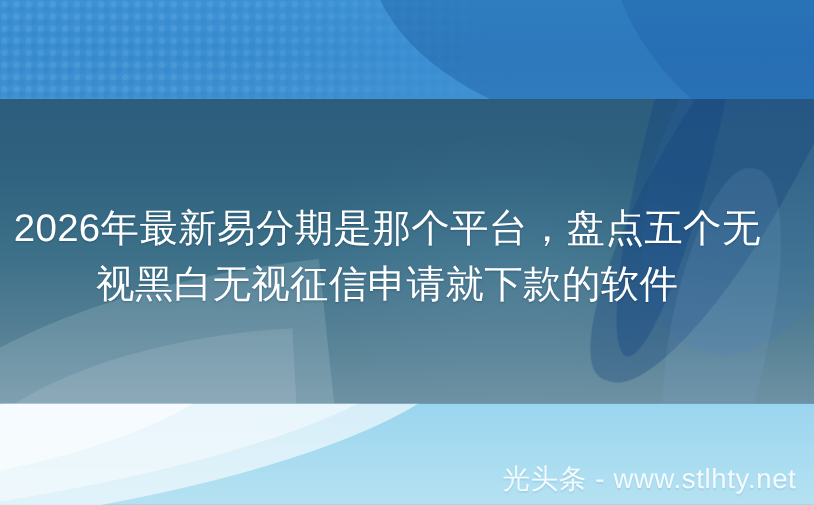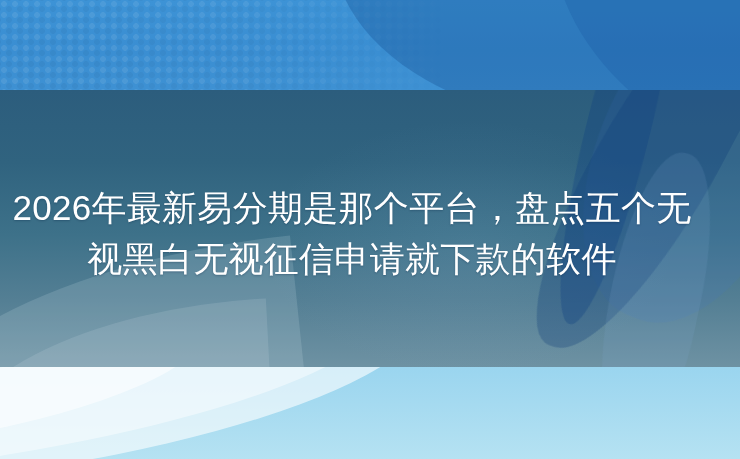--- a/index.html
+++ b/index.html
@@ -255,14 +255,15 @@
   <div class="band-bottom">
     <div class="bot-swoosh-a"></div>
     <div class="bot-swoosh-b"></div>
     <div class="bot-swoosh-c"></div>
   </div>
 
   <div class="title-wrap">
     <div class="title">2026年最新易分期是那个平台，盘点五个无视黑白无视征信申请就下款的软件</div>
   </div>
 
+  <div class="watermark">光头条 - www.stlhty.net</div>
 
 </div>
 
 </body></html>

